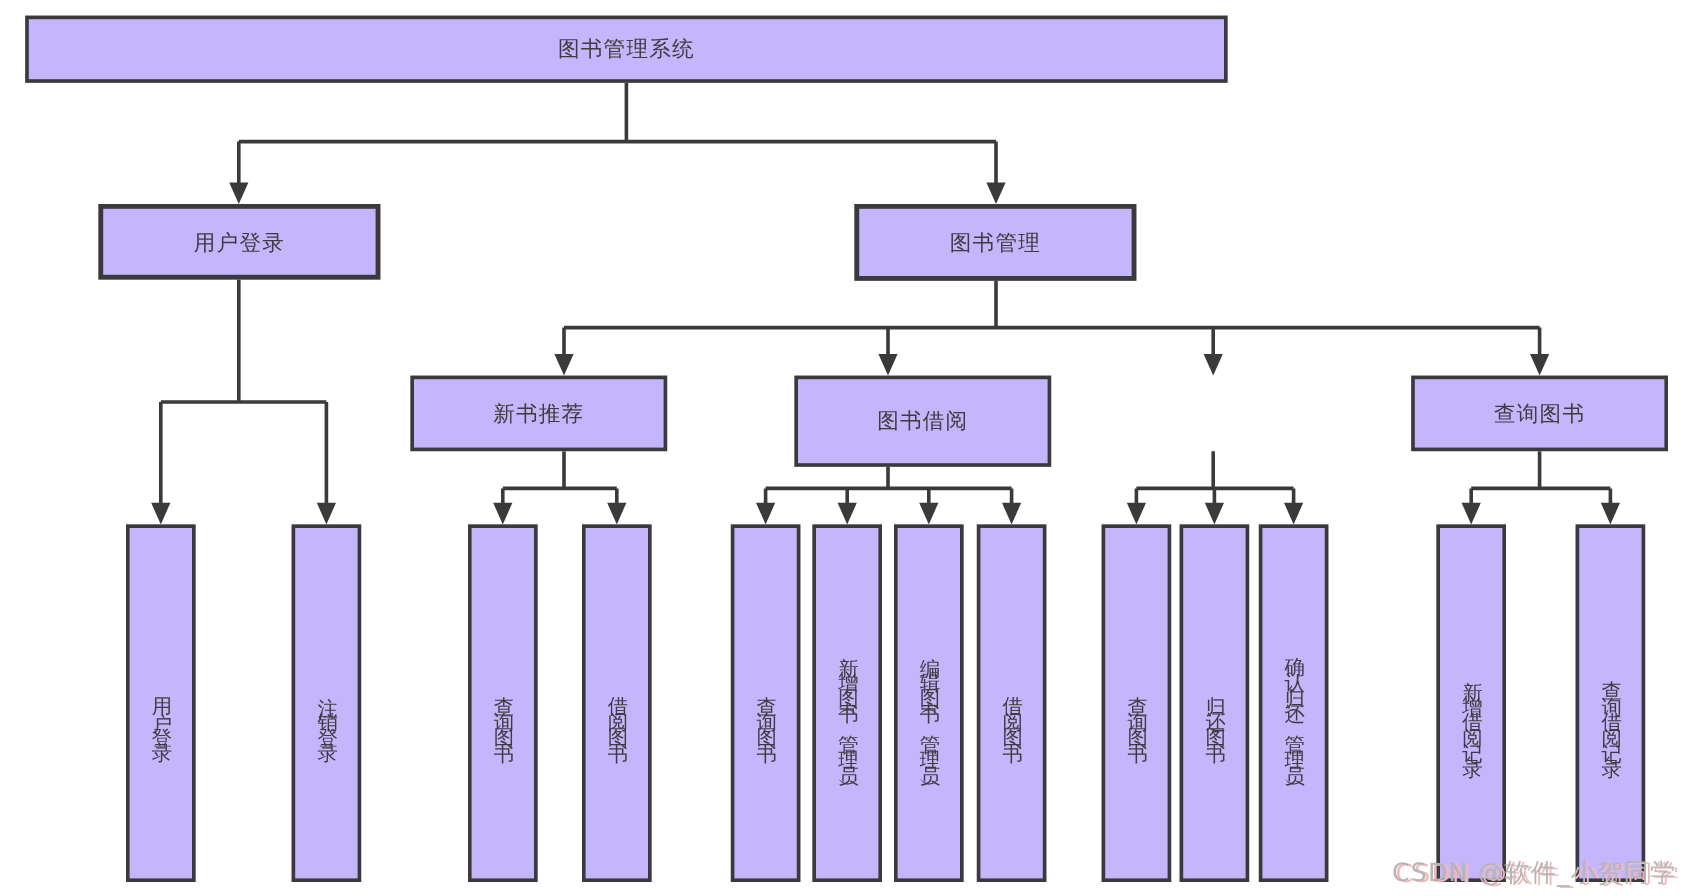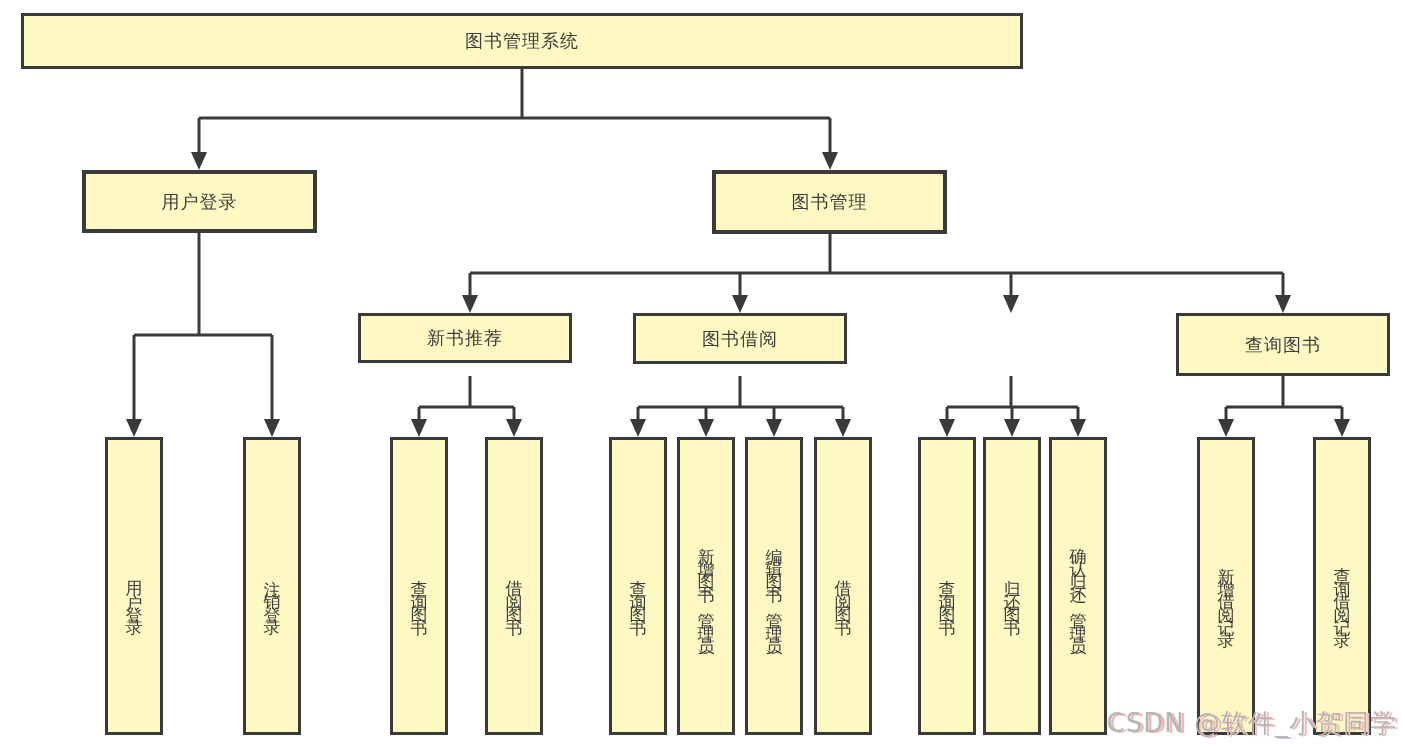--- a/index.html
+++ b/index.html
@@ -15,41 +15,41 @@
   .canvas{
     position:relative;
     width:1405px;height:747px;
     background:var(--bg);
     overflow:hidden;
   }
   .connectors{position:absolute;left:0;top:0;width:1405px;height:747px;}
   .box{
     position:absolute;
     border:3px solid var(--line);
-    background:#fef9c3;
+    background:#c4b5fd;
     display:flex;align-items:center;justify-content:center;
     font-size:18px;
     color:var(--text);
     letter-spacing:1px;
     white-space:nowrap;
   }
   .lvl2{border-width:4px;}
   .leaf{top:437px;width:58px;height:298px;}
   .vtext{
     writing-mode:vertical-rl;
     text-orientation:mixed;
     font-size:17px;
     line-height:1;
     letter-spacing:13px;
     margin-bottom:-13px;
   }
   .watermark{
     position:absolute;
     right:8px;bottom:6px;
-    font-size:26px;
+    font-size:21px;
     color:var(--wm);
     text-shadow:3px 1px 0 var(--wm-shadow);
     letter-spacing:1px;
     z-index:5;
     white-space:nowrap;
   }
 </style>
 </head>
 <body>
 
@@ -93,22 +93,22 @@
       <polygon points="1218,419 1234,419 1226,437"></polygon>
       <polygon points="1334,419 1350,419 1342,437"></polygon>
     </g>
   </svg>
 
   <div class="box" style="left:21px;top:13px;width:1002px;height:56px">图书管理系统</div>
 
   <div class="box lvl2" style="left:82px;top:170px;width:235px;height:63px">用户登录</div>
   <div class="box lvl2" style="left:712px;top:170px;width:235px;height:64px">图书管理</div>
 
-  <div class="box" style="left:358px;top:313px;width:214px;height:50px">新书推荐</div>
-  <div class="box" style="left:633px;top:313px;width:214px;height:51px">图书借阅</div>
+  <div class="box" style="left:342px;top:313px;width:214px;height:63px">新书推荐</div>
+  <div class="box" style="left:662px;top:313px;width:214px;height:76px">图书借阅</div>
   <div class="box" style="left:1176px;top:313px;width:214px;height:63px">查询图书</div>
 
   <div class="box leaf" style="left:105px">
     <span class="vtext">用户登录</span>
   </div>
   <div class="box leaf" style="left:243px">
     <span class="vtext">注销登录</span>
   </div>
 
   <div class="box leaf" style="left:390px">

